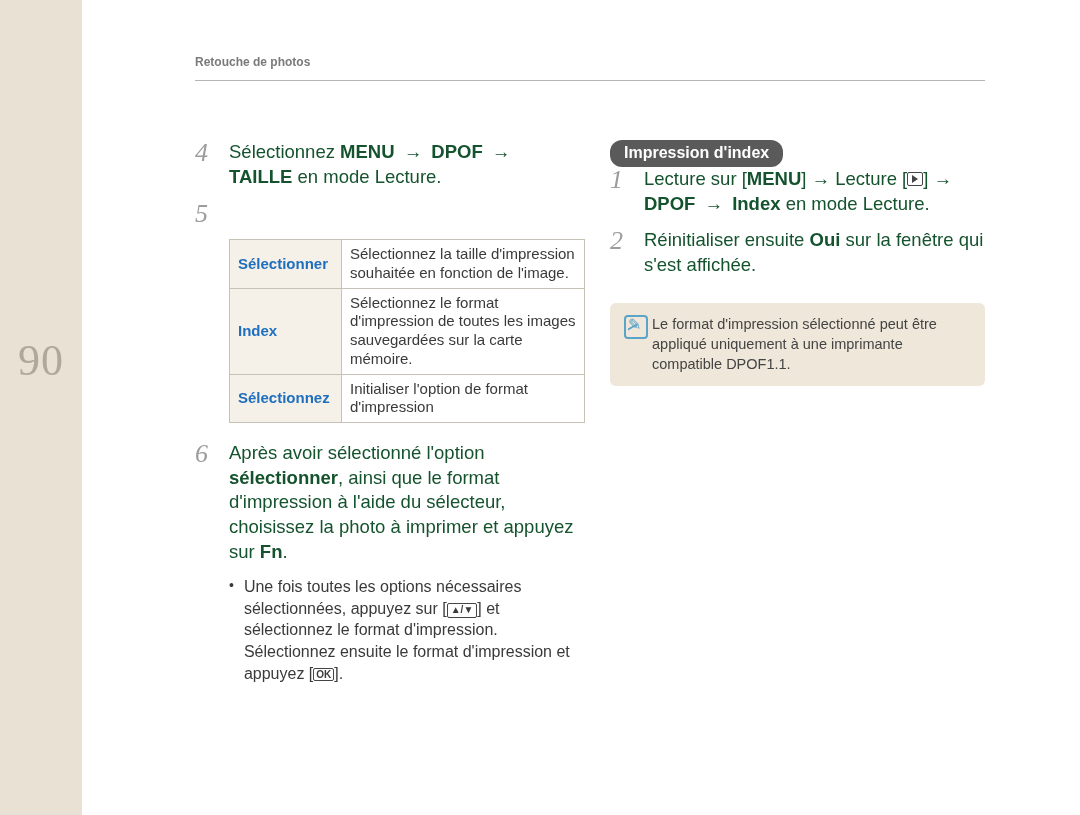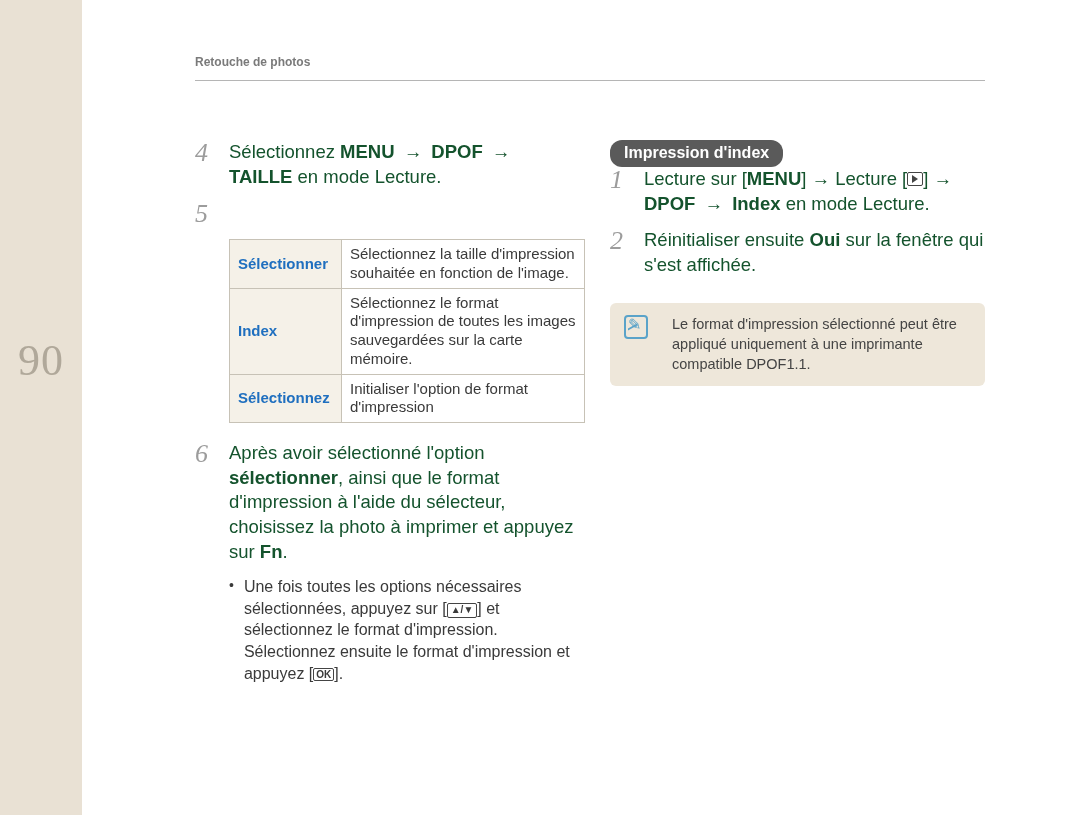--- a/index.html
+++ b/index.html
@@ -154,21 +154,21 @@
     display: inline-block;
     background: #5a5a5a;
     color: #fff;
     font-weight: bold;
     font-size: 16px;
     padding: 4px 14px 5px 14px;
     border-radius: 12px;
   }
   .note-box {
     display: flex;
-    gap: 24px;
+    gap: 4px;
     background: #eee7da;
     border-radius: 6px;
     padding: 12px 14px;
     margin-top: 26px;
     margin-left: 0;
     align-items: flex-start;
   }
   .note-icon {
     width: 20px; height: 20px;
     border: 2px solid #5aa3c9;

